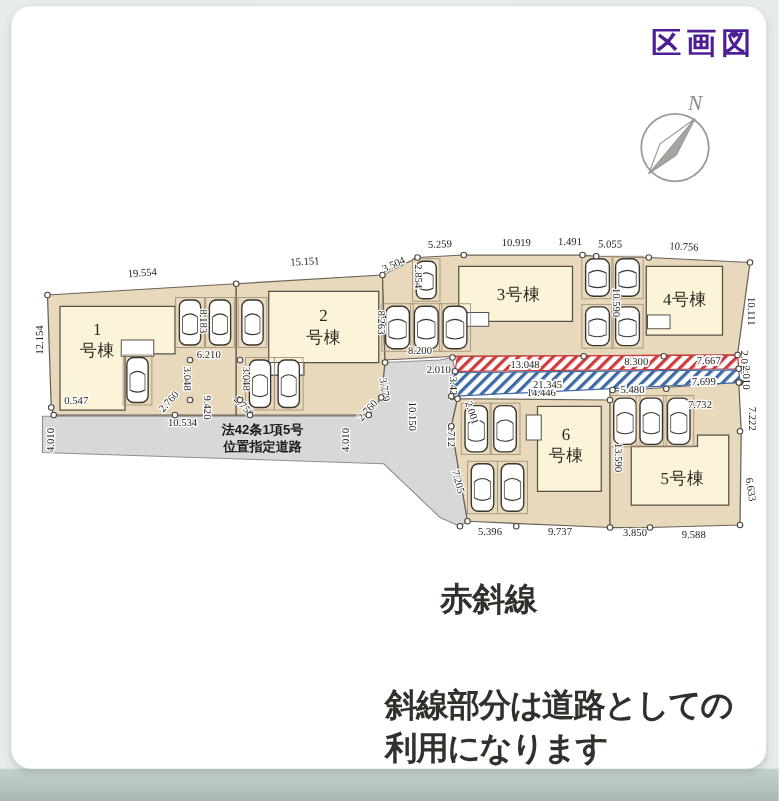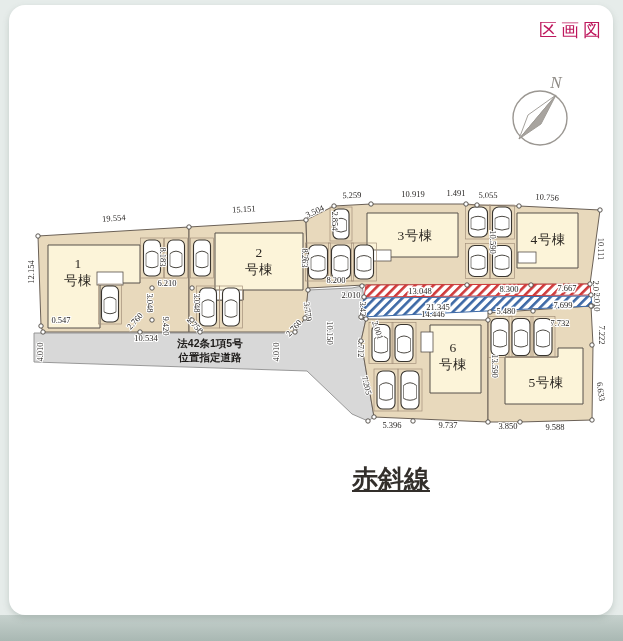--- a/index.html
+++ b/index.html
@@ -2,26 +2,26 @@
 <html><head>
 <meta charset="utf-8">
 <style>
   html,body{margin:0;padding:0;}
   #canvas{position:relative;width:623px;height:641px;overflow:hidden;
     background:#e6ecea;font-family:"Liberation Sans","DejaVu Sans",sans-serif;}
   #bottom-band{position:absolute;left:0;bottom:0;width:623px;height:26px;
     background:linear-gradient(180deg,#c6d1cd,#a9b8b3);}
   #card{position:absolute;left:9px;top:5px;width:604px;height:610px;background:#ffffff;
     border-radius:16px;box-shadow:0 3px 6px rgba(90,110,105,0.25);}
-  #page-title{position:absolute;top:18px;right:18px;font-size:18px;font-weight:normal;
-    letter-spacing:4px;color:#be185d;font-family:"Liberation Sans","DejaVu Sans",sans-serif;}
+  #page-title{position:absolute;top:18px;right:18px;font-size:24px;font-weight:bold;
+    letter-spacing:4px;color:#4c1d95;font-family:"Liberation Sans","DejaVu Sans",sans-serif;}
   #diagram{position:absolute;left:0;top:0;}
   #legend{position:absolute;left:352px;top:461px;color:#332f2b;font-size:26px;
     font-weight:bold;line-height:37px;white-space:nowrap;}
-  #legend .row{display:flex;text-decoration:underline;}
+  #legend .row{display:flex;}
   #legend .gap{display:inline-block;width:25px;}
   #usage-note{position:absolute;left:308px;top:547px;color:#332f2b;font-size:26px;
     font-weight:bold;line-height:34px;white-space:nowrap;letter-spacing:-1px;}
 </style>
 </head>
 <body>
 
 <div id="canvas">
   <div id="bottom-band"></div>
   <div id="card"></div>
@@ -335,13 +335,17 @@
     </svg>
   <div id="page-title">区画図</div>
 
   <div id="legend">
     <div class="row">
       <span>赤斜線</span>
         <span class="gap"></span>
     </div>
   </div>
 
+  <div id="usage-note">
+    <div>斜線部分は道路としての</div>
+    <div>利用になります</div>
+  </div>
 </div>
 
 </body></html>

